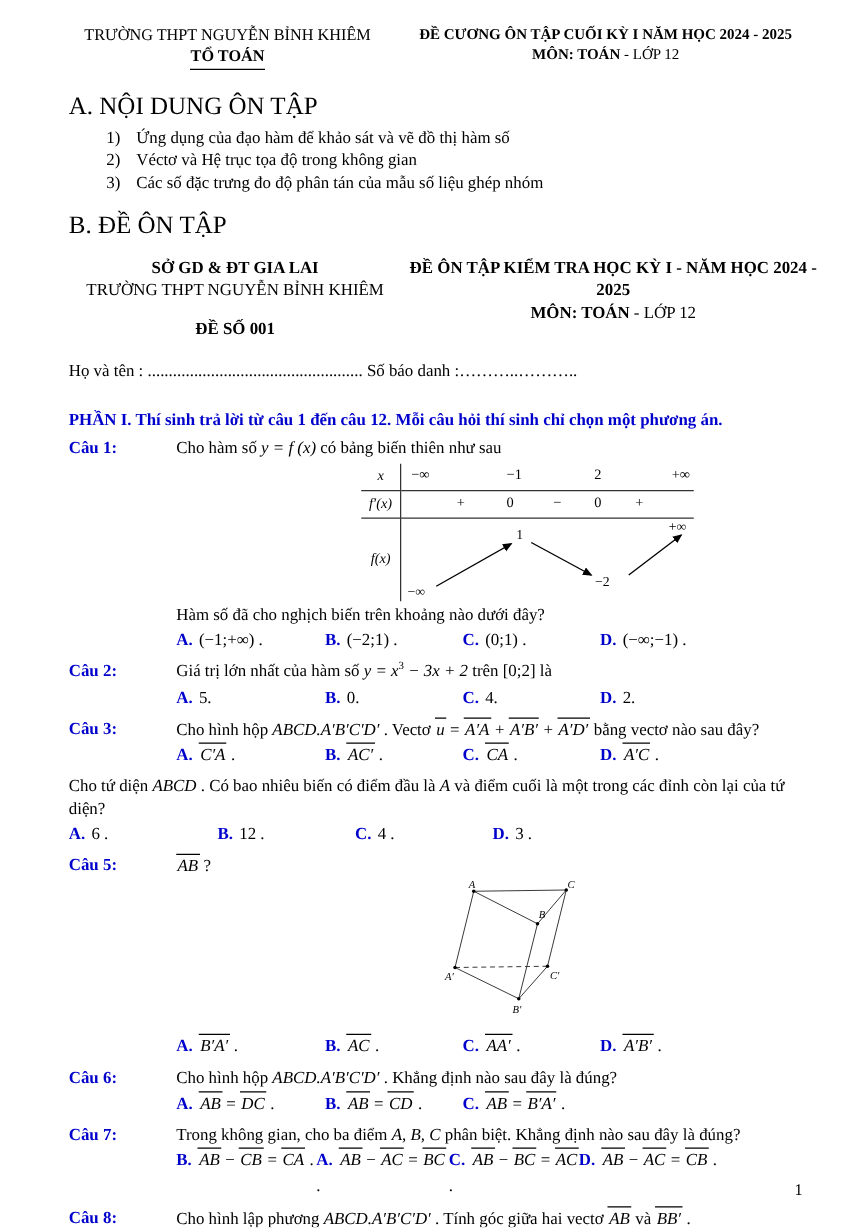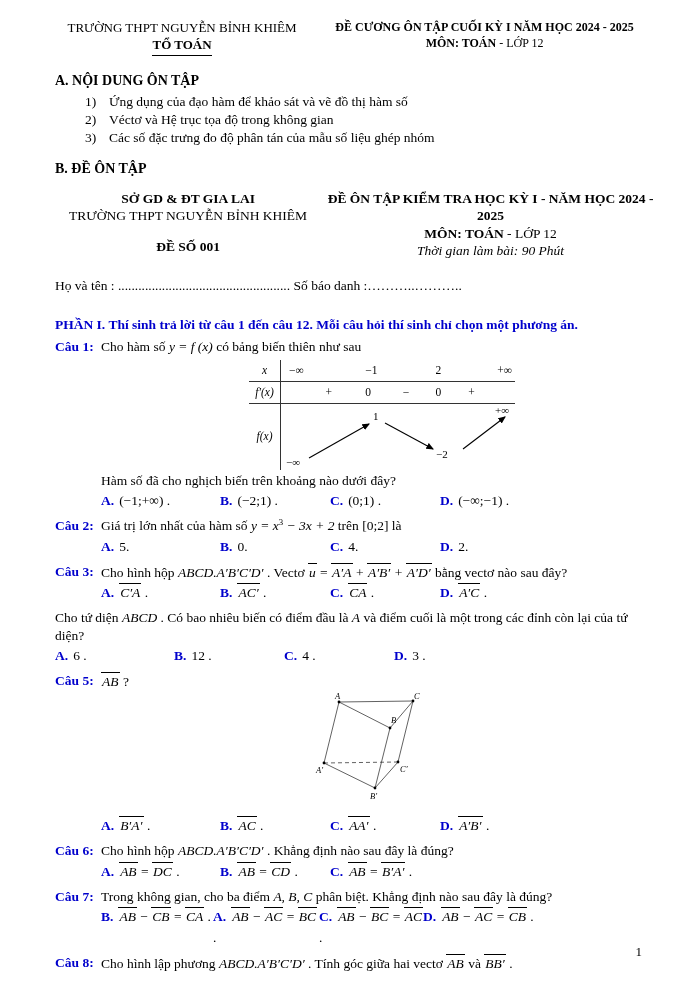--- a/index.html
+++ b/index.html
@@ -15,36 +15,36 @@
     line-height:1.3;
     overflow:hidden;
   }
   
   .doc-header{display:flex;}
   .dh-left{width:42%;text-align:center;font-size:13px;}
   .dh-left .u{font-weight:bold;display:inline-block;border-bottom:1.3px solid #000;padding-bottom:1px;}
   .dh-right{width:58%;text-align:center;font-size:12px;}
   .b{font-weight:bold;}
   
-  .sec-heading{font-weight:bold;font-size:14px;margin-top:16px;}
+  .sec-heading{font-weight:normal;font-size:20px;margin-top:16px;}
   .a-items{margin-top:3px;}
   .a-item{display:flex;margin-left:30px;line-height:1.35;}
   .a-item .n{width:24px;flex:0 0 24px;}
   .secB{margin-top:12px;}
   
   .exam-header{display:flex;margin-top:12px;}
   .eh-left{width:44%;text-align:center;}
   .eh-right{width:56%;text-align:center;}
   .eh-left .l3{margin-top:13px;}
   .it{font-style:italic;}
   .name-line{margin-top:17px;}
   
   .part-heading{color:#0000cc;font-weight:bold;margin:21px 0 5px;}
   
-  .q{display:flex;margin-bottom:3px;}
+  .q{display:flex;margin-bottom:3px;gap:40px;}
   .q-label{color:#0000cc;font-weight:bold;width:46px;flex:0 0 46px;}
   .q-body{flex:1;min-width:0;}
   .opts{display:grid;grid-template-columns:119px 110px 110px auto;margin:2px 0 2px;line-height:1.55;}
   .ok{color:#0000cc;font-weight:bold;margin-right:5px;}
   .m{font-style:italic;}
   .ov{font-style:italic;display:inline-block;border-top:1px solid #000;line-height:1.12;padding:1px 1px 0;}
   .sup{font-size:0.65em;vertical-align:super;line-height:0;}
   
   .bbt{width:266px;margin:4px 0 2px 148px;font-size:11.5px;}
   .bbt-grid{display:grid;grid-template-columns:32px 1fr;}
@@ -95,21 +95,20 @@
 
   <div class="exam-header">
     <div class="eh-left">
       <div class="b">SỞ GD &amp; ĐT GIA LAI</div>
       <div>TRƯỜNG THPT NGUYỄN BỈNH KHIÊM</div>
       <div class="b l3">ĐỀ SỐ 001</div>
     </div>
     <div class="eh-right">
       <div class="b">ĐỀ ÔN TẬP KIỂM TRA HỌC KỲ I - NĂM HỌC 2024 - 2025</div>
       <div><span class="b">MÔN: TOÁN</span><span> - LỚP 12</span></div>
-      <div class="it">Thời gian làm bài: 90 Phút</div>
     </div>
   </div>
 
   <div class="name-line">
     <span>Họ và tên : ...................................................</span>
     <span>Số báo danh :………..………..</span>
   </div>
 
   <div class="part-heading">PHẦN I. Thí sinh trả lời từ câu 1 đến câu 12. Mỗi câu hỏi thí sinh chỉ chọn một phương án.</div>
 

